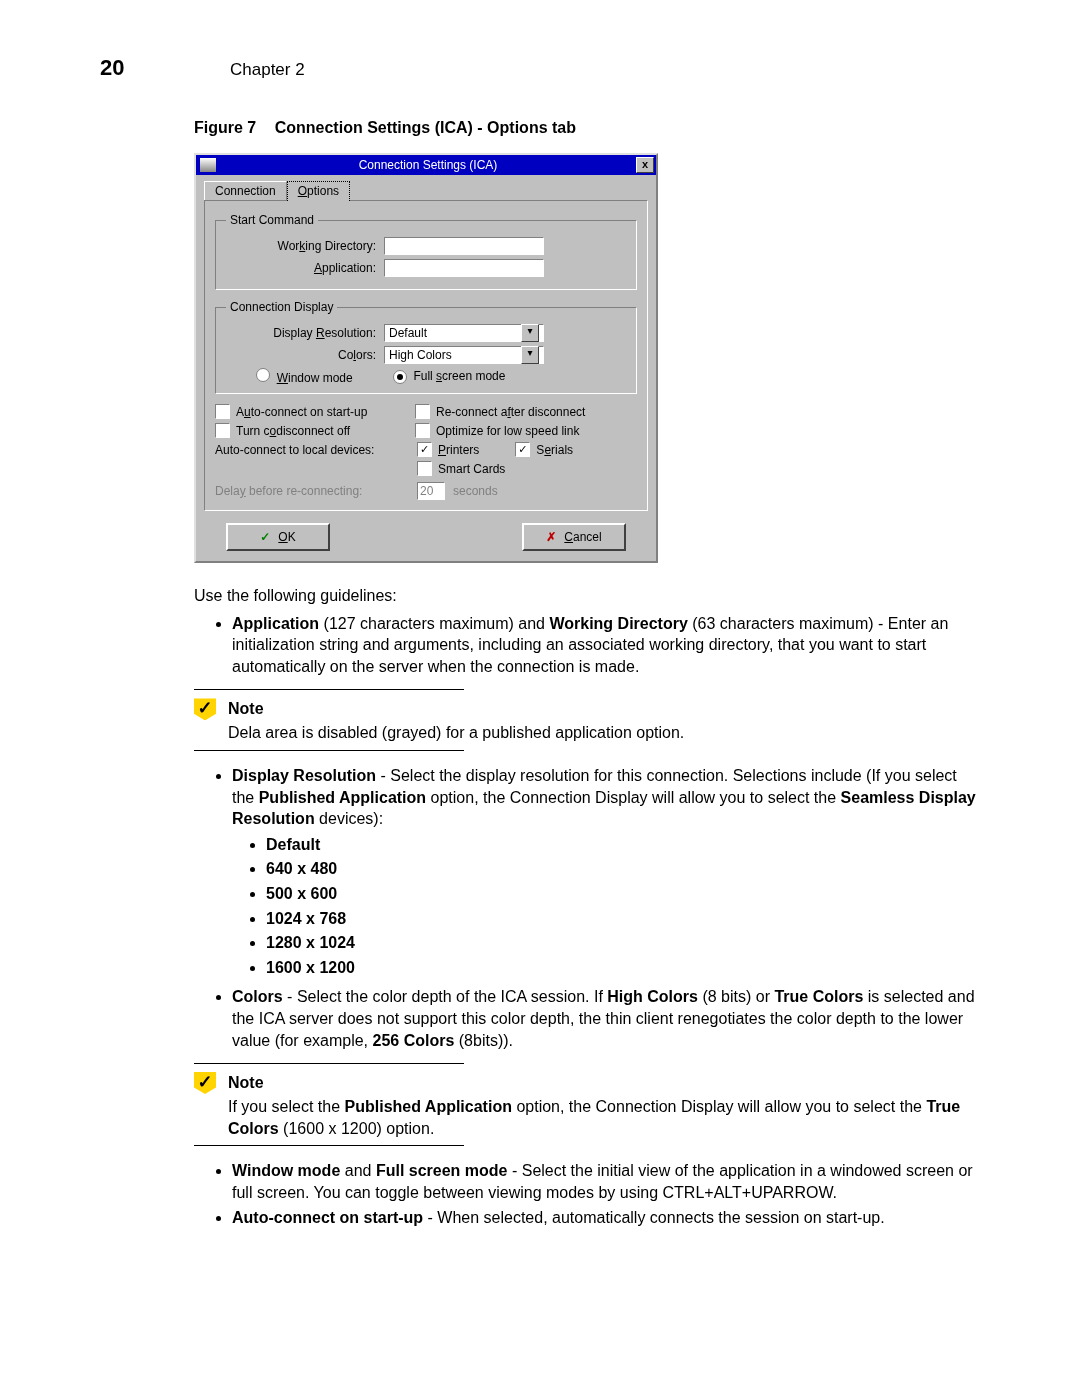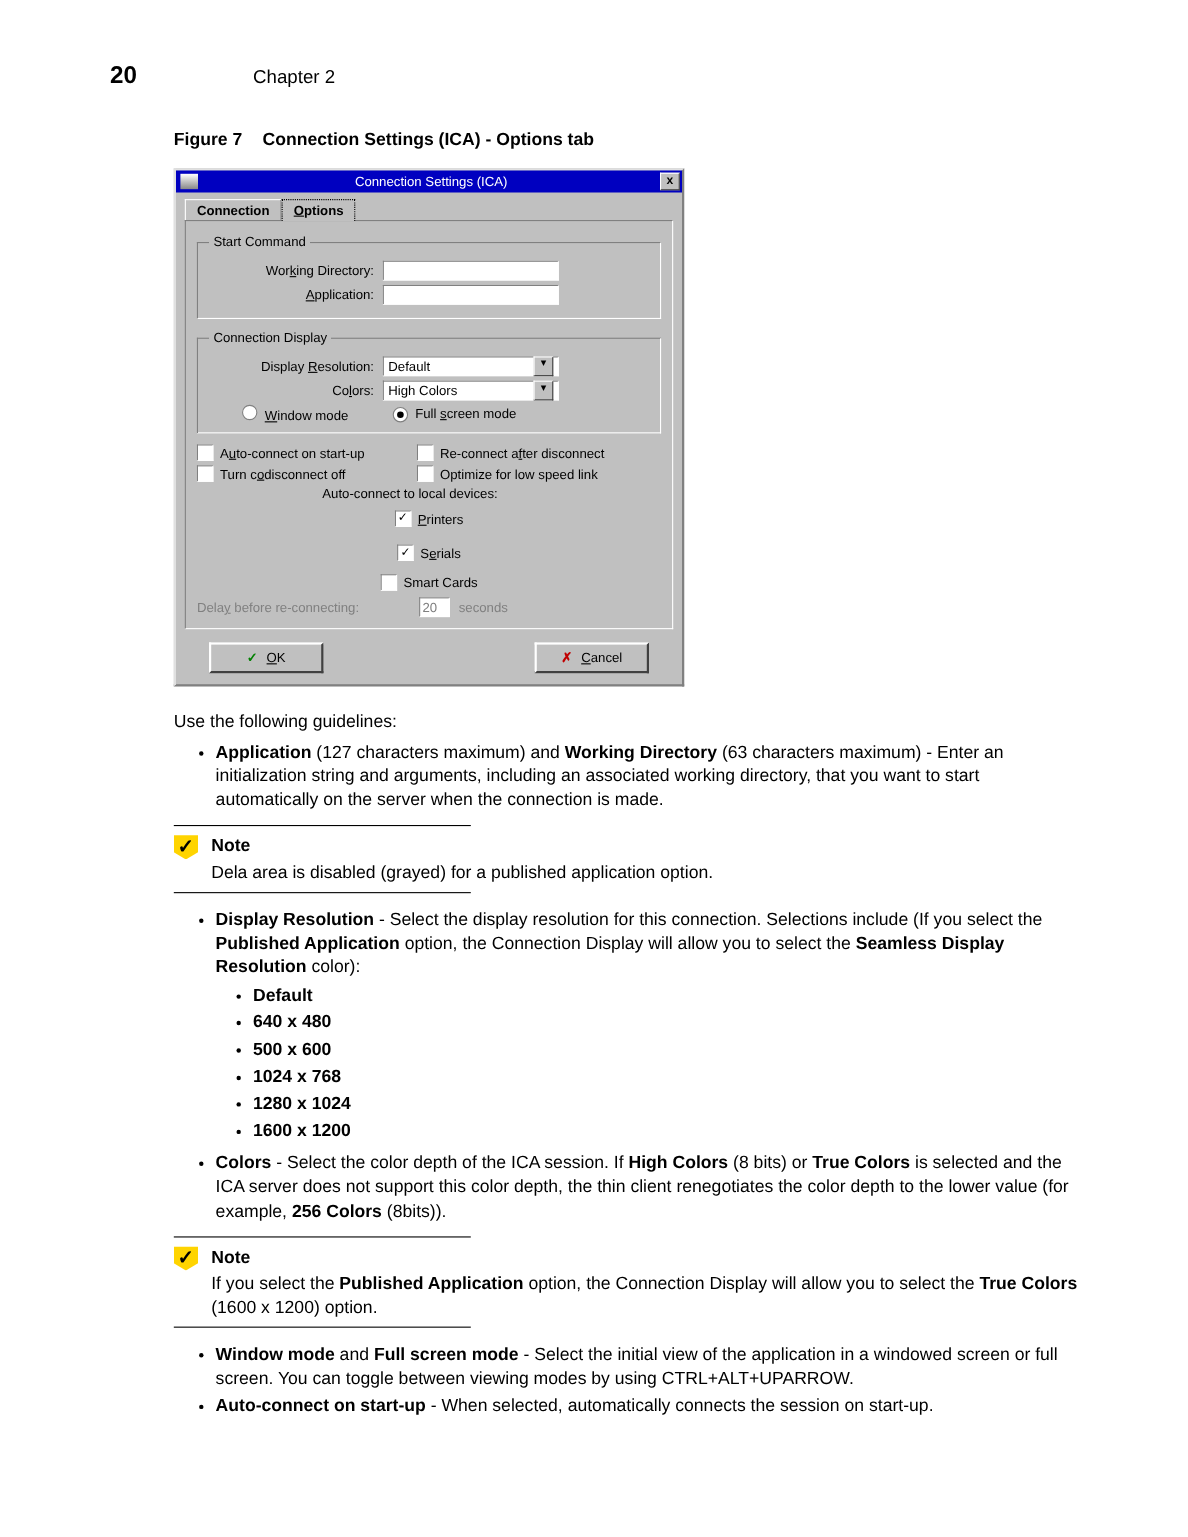--- a/index.html
+++ b/index.html
@@ -23,21 +23,21 @@
   }
   .page-number {
     font-size: 22px;
     font-weight: bold;
     width: 130px;
   }
   .chapter {
     font-size: 17px;
   }
   .content {
-    margin-left: 58px;
+    margin-left: 94px;
   }
   .figure-caption {
     font-weight: bold;
     font-size: 16px;
     margin-bottom: 16px;
   }
   .figure-caption .lbl { margin-right: 14px; }
   
   .dlg {
     width: 460px;
@@ -83,21 +83,20 @@
     align-items: flex-end;
   }
   .tab {
     background: #c0c0c0;
     padding: 2px 10px 2px 10px;
     font-size: 12px;
     border: 1px solid #fff;
     border-right-color: #808080;
     border-bottom: none;
     position: relative;
-    font-weight: bold;
   }
   .tab.inactive { z-index: 0; }
   .tab.active {
     z-index: 2;
     border: 1px dotted #000;
     border-bottom: none;
     padding-bottom: 3px;
     margin-bottom: -1px;
   }
   .tab span.u { text-decoration: underline; }
@@ -155,21 +154,21 @@
     display: inline-flex; align-items: center; justify-content: center;
     font-size: 11px; line-height: 11px;
   }
   .cb.checked::before { content: "✓"; }
   .rad {
     width: 12px; height: 12px; border-radius: 50%;
     border: 1px solid #808080; background: #fff;
     display: inline-flex; align-items: center; justify-content: center;
   }
   .rad.sel::before { content: ""; width: 6px; height: 6px; border-radius: 50%; background: #000; }
-  .local-row { display: flex; align-items: center; gap: 8px; font-size: 12px; margin: 4px 0; flex-direction: column; }
+  .local-row { display: flex; align-items: center; gap: 8px; font-size: 12px; margin: 4px 0; }
   .local-row .sublab { width: 194px; text-align: left; }
   .delay-row { display: flex; align-items: center; gap: 8px; color: #808080; font-size: 12px; margin-top: 6px; }
   .delay-row input.delay {
     width: 28px; height: 18px; font-size: 12px; color: #808080;
     background: #fff; border: 1px solid #808080;
     border-right-color: #fff; border-bottom-color: #fff;
     text-align: left; padding: 0 2px; box-sizing: border-box;
   }
   .btnbar { display: flex; justify-content: space-between; padding: 4px 30px 10px 30px; }
   .btn3d {
@@ -361,21 +360,21 @@
       <div class="note-head">
         <span class="note-icon"></span>
         <span class="note-title">Note</span>
       </div>
       <div class="note-body">Dela area is disabled (grayed) for a published application option.</div>
       <div class="note-rule"></div>
     </div>
 
     <ul class="bullets">
       <li>
-        <b>Display Resolution</b><span> - Select the display resolution for this connection. Selections include (If you select the </span><b>Published Application</b><span> option, the Connection Display will allow you to select the </span><b>Seamless Display Resolution</b><span> color):</span>
+        <b>Display Resolution</b><span> - Select the display resolution for this connection. Selections include (If you select the </span><b>Published Application</b><span> option, the Connection Display will allow you to select the </span><b>Seamless Display Resolution</b><span> devices):</span>
         <ul class="sub">
           <li>Default</li>
           <li>640 x 480</li>
           <li>500 x 600</li>
           <li>1024 x 768</li>
           <li>1280 x 1024</li>
           <li>1600 x 1200</li>
         </ul>
       </li>
       <li>

